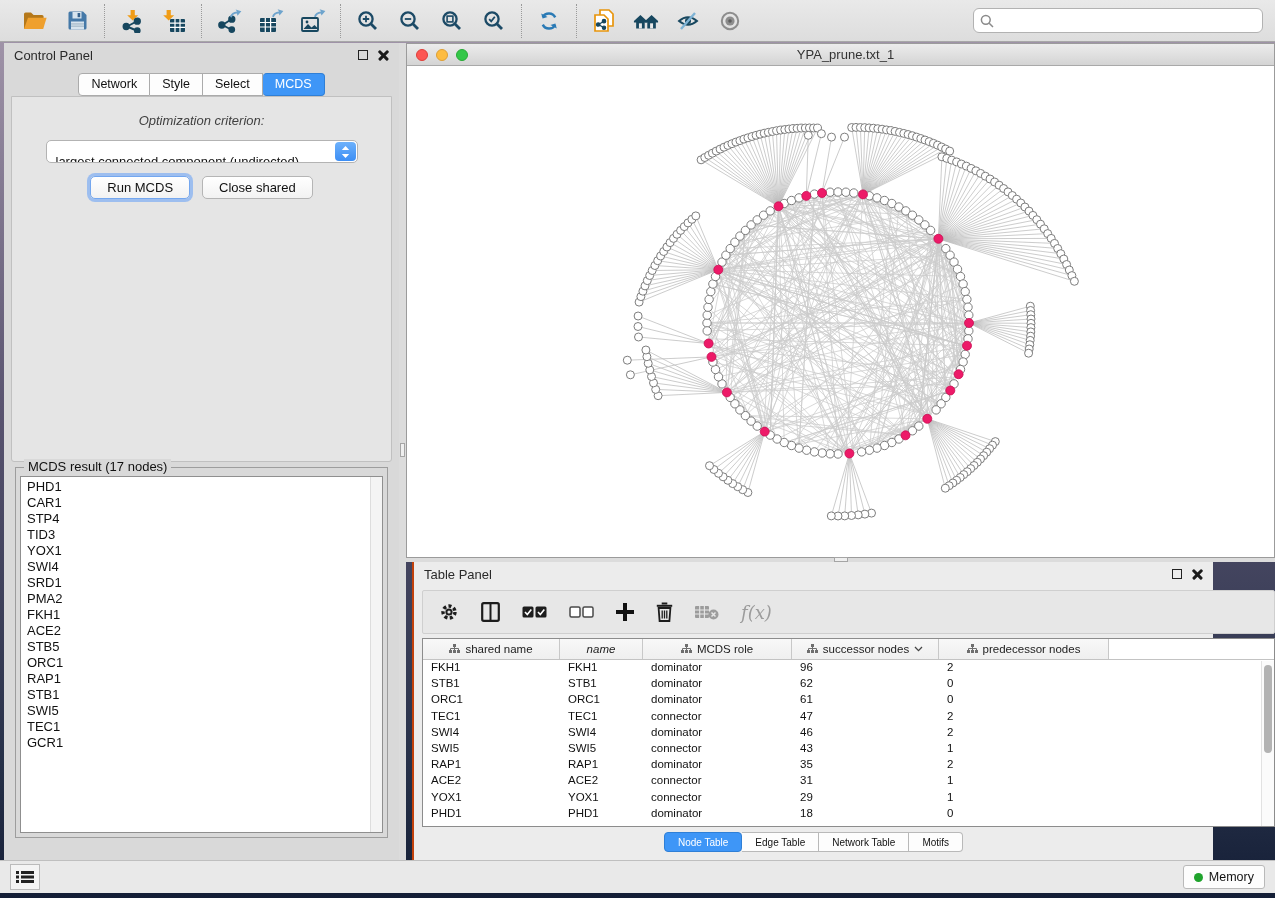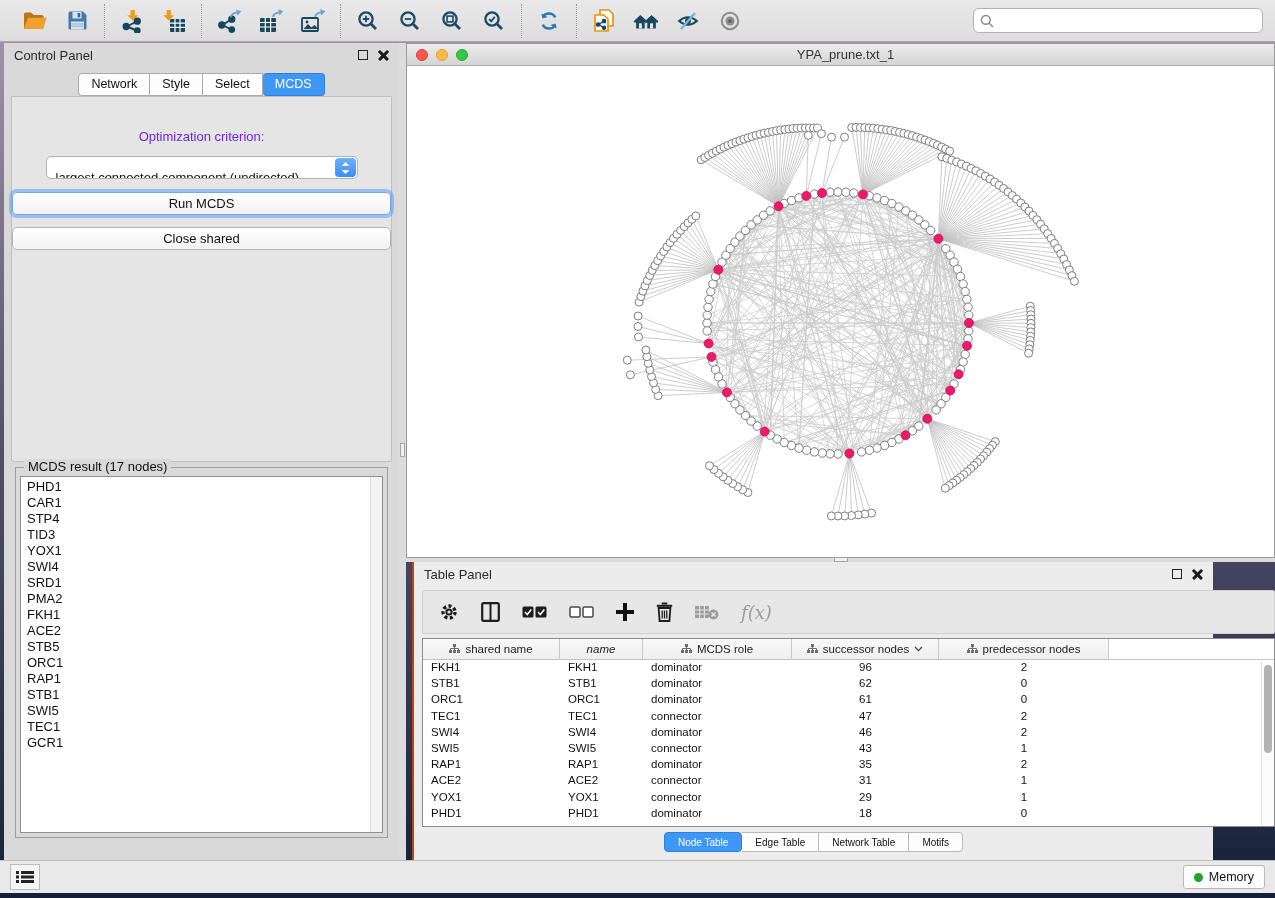--- a/index.html
+++ b/index.html
@@ -51,33 +51,33 @@
     padding:3px 12px 4px; font-size:12.5px; background:#fdfdfd;
     border:1px solid #ababab; border-left:none; cursor:pointer; color:#111;
   }
   .ctab:first-child { border-left:1px solid #ababab; border-radius:4px 0 0 4px; }
   .ctab:last-child { border-radius:0 4px 4px 0; }
   .ctab.active { background:#3e96f7; border-color:#2f7fd6; color:#fff; border-radius:4px; }
   .mcds-box {
     position:absolute; left:7px; top:53px; width:381px; height:366px;
     background:#e5e5e5; border:1px solid #c0c0c0; border-radius:0 0 3px 3px;
   }
-  .crit-label { text-align:center; margin-top:32px; font-size:13px; color:#6d28d9; }
+  .crit-label { text-align:center; margin-top:16px; font-size:13px; color:#404040;font-style:italic; }
   .crit-select {
     margin:12px auto 0; width:312px; height:23px; background:#fff;
     border:1px solid #b3b3b3; border-radius:5px; display:flex; align-items:center;
     cursor:pointer; overflow:hidden;
   }
   .crit-select-text { flex:1; padding-left:9px; font-size:13px; color:#111; white-space:nowrap;margin-top:20px; }
   .crit-stepper {
     width:21px; align-self:stretch; background:linear-gradient(#6db1fb,#3c8ef5);
     border-radius:4px; margin:1px; display:flex; flex-direction:column;
     align-items:center; justify-content:center; gap:2px;
   }
-  .btn-row { display:flex; justify-content:center; gap:12px; margin-top:13px;flex-direction:column; }
+  .btn-row { display:flex; justify-content:center; gap:12px; margin-top:13px; }
   .aq-btn {
     height:23px; padding:0 16px; background:linear-gradient(#ffffff,#f2f2f2);
     border:1px solid #b5b5b5; border-radius:5px; font-size:13px; color:#111;
     font-family:"Liberation Sans", sans-serif; cursor:pointer;
   }
   .aq-btn.focused { box-shadow:0 0 0 3px rgba(86,152,250,.5); border-color:#74a7ef; }
   .result-fieldset {
     position:absolute; left:11px; top:424px; width:373px; height:371px;
     border:1px solid #9d9d9d; background:#d9d9d9;
   }
@@ -147,21 +147,21 @@
   .thead { display:flex; height:21px; background:linear-gradient(#f8f8f8,#efefef);
     border-bottom:1px solid #c3c3c3; }
   .th {
     display:flex; align-items:center; justify-content:center; gap:5px;
     font-size:11.5px; color:#222; border-right:1px solid #c8c8c8; cursor:pointer;
     overflow:hidden; white-space:nowrap;
   }
   .th:last-child { background:#fff; border-right:none; cursor:default; }
   .trow { display:flex; height:16.2px; cursor:default; }
   .td { font-size:11.5px; color:#111; padding:1px 8px 0; white-space:nowrap; overflow:hidden; }
-  .td.num { text-align:center; }
+  .td.num { text-align:left; }
   .table-scroll {
     position:absolute; right:0; top:22px; bottom:0; width:13px;
     background:#fbfbfb; border-left:1px solid #e2e2e2;
   }
   .table-thumb {
     position:absolute; left:2px; top:4px; width:8px; height:88px;
     background:#b3b3b3; border-radius:4px; cursor:pointer;
   }
   .tp-tabs { position:absolute; left:0; right:0; top:270px; display:flex; justify-content:center; }
   .btab {

